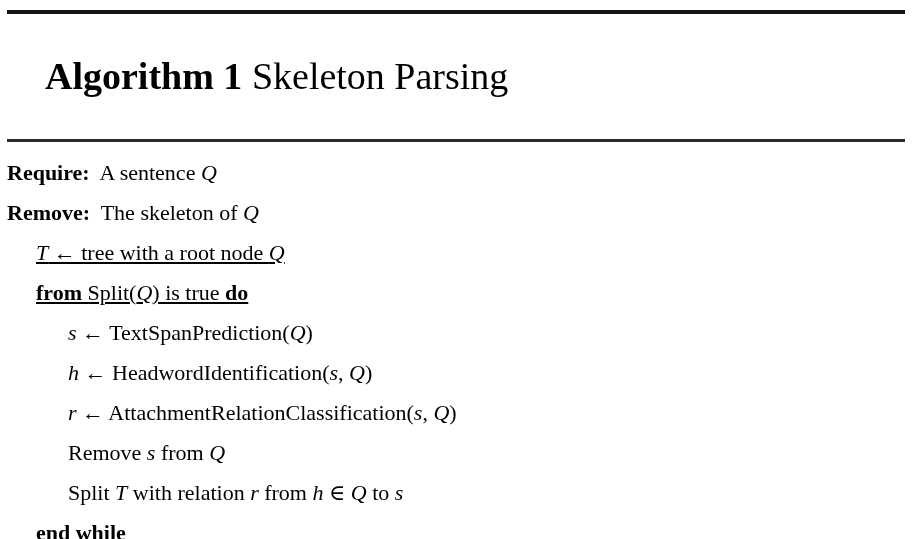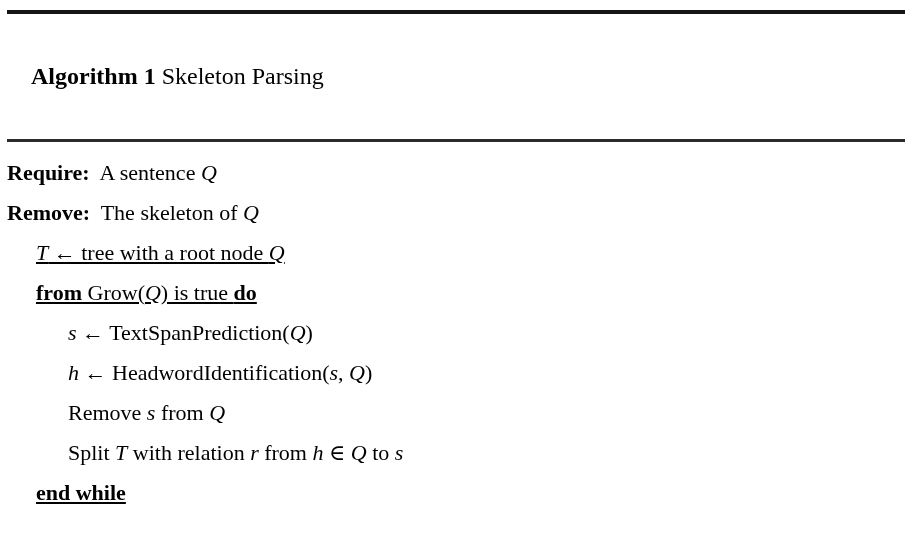--- a/index.html
+++ b/index.html
@@ -19,21 +19,21 @@
   }
   .rule-top {
     height: 4px;
     background: #151515;
   }
   .rule-mid {
     height: 3px;
     background: #2b2b2b;
   }
   .algorithm-caption {
-    font-size: 24px;
+    font-size: 38px;
     line-height: 38px;
     padding: 5px 0 6px 0;
     white-space: pre;
   }
   .algorithm-caption .caption-number {
     font-weight: 700;
   }
   .algorithm-body {
     padding-top: 11px;
   }
@@ -62,21 +62,22 @@
   <div class="algorithm-caption">
     <span class="caption-number">Algorithm 1</span><span class="caption-title"> Skeleton Parsing</span>
   </div>
 
   <div class="rule-mid"></div>
 
   <div class="algorithm-body">
       <div class="line indent-0"><span class="seg-bold">Require:</span><span class="seg-roman">  A sentence </span><span class="seg-math">Q</span></div>
       <div class="line indent-0"><span class="seg-bold">Remove:</span><span class="seg-roman">  The skeleton of </span><span class="seg-math">Q</span></div>
       <div class="line indent-1"><span class="seg-math">T</span><span class="seg-roman"> ← tree with a root node </span><span class="seg-math">Q</span></div>
-      <div class="line indent-1"><span class="seg-bold">from</span><span class="seg-roman"> Grow(</span><span class="seg-math">Q</span><span class="seg-roman">) is true </span><span class="seg-bold">do</span></div>
+      <div class="line indent-1"><span class="seg-bold">from</span><span class="seg-roman"> Split(</span><span class="seg-math">Q</span><span class="seg-roman">) is true </span><span class="seg-bold">do</span></div>
       <div class="line indent-2"><span class="seg-math">s</span><span class="seg-roman"> ← TextSpanPrediction(</span><span class="seg-math">Q</span><span class="seg-roman">)</span></div>
       <div class="line indent-2"><span class="seg-math">h</span><span class="seg-roman"> ← HeadwordIdentification(</span><span class="seg-math">s</span><span class="seg-roman">, </span><span class="seg-math">Q</span><span class="seg-roman">)</span></div>
+      <div class="line indent-2"><span class="seg-math">r</span><span class="seg-roman"> ← AttachmentRelationClassification(</span><span class="seg-math">s</span><span class="seg-roman">, </span><span class="seg-math">Q</span><span class="seg-roman">)</span></div>
       <div class="line indent-2"><span class="seg-roman">Remove </span><span class="seg-math">s</span><span class="seg-roman"> from </span><span class="seg-math">Q</span></div>
       <div class="line indent-2"><span class="seg-roman">Split </span><span class="seg-math">T</span><span class="seg-roman"> with relation </span><span class="seg-math">r</span><span class="seg-roman"> from </span><span class="seg-math">h</span><span class="seg-roman"> ∈ </span><span class="seg-math">Q</span><span class="seg-roman"> to </span><span class="seg-math">s</span></div>
       <div class="line indent-1"><span class="seg-bold">end while</span></div>
     </div>
 
 </div>
 
 </body></html>

